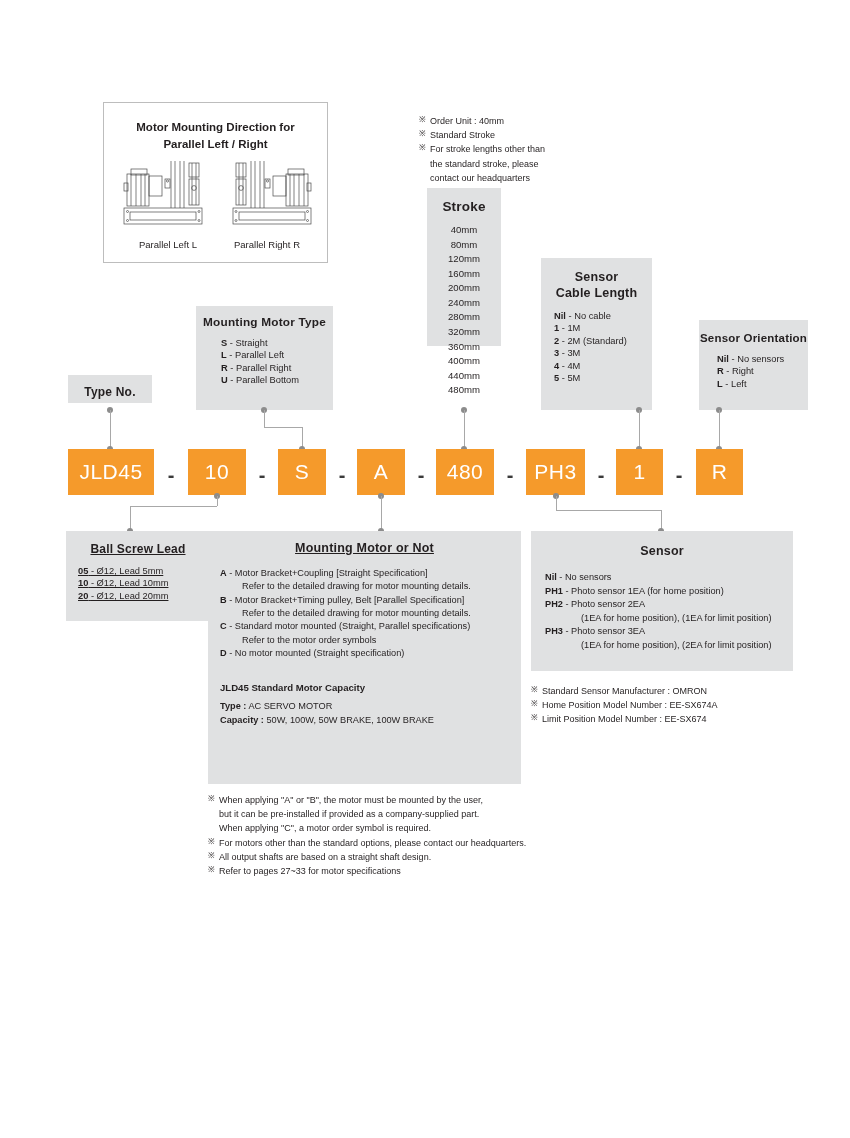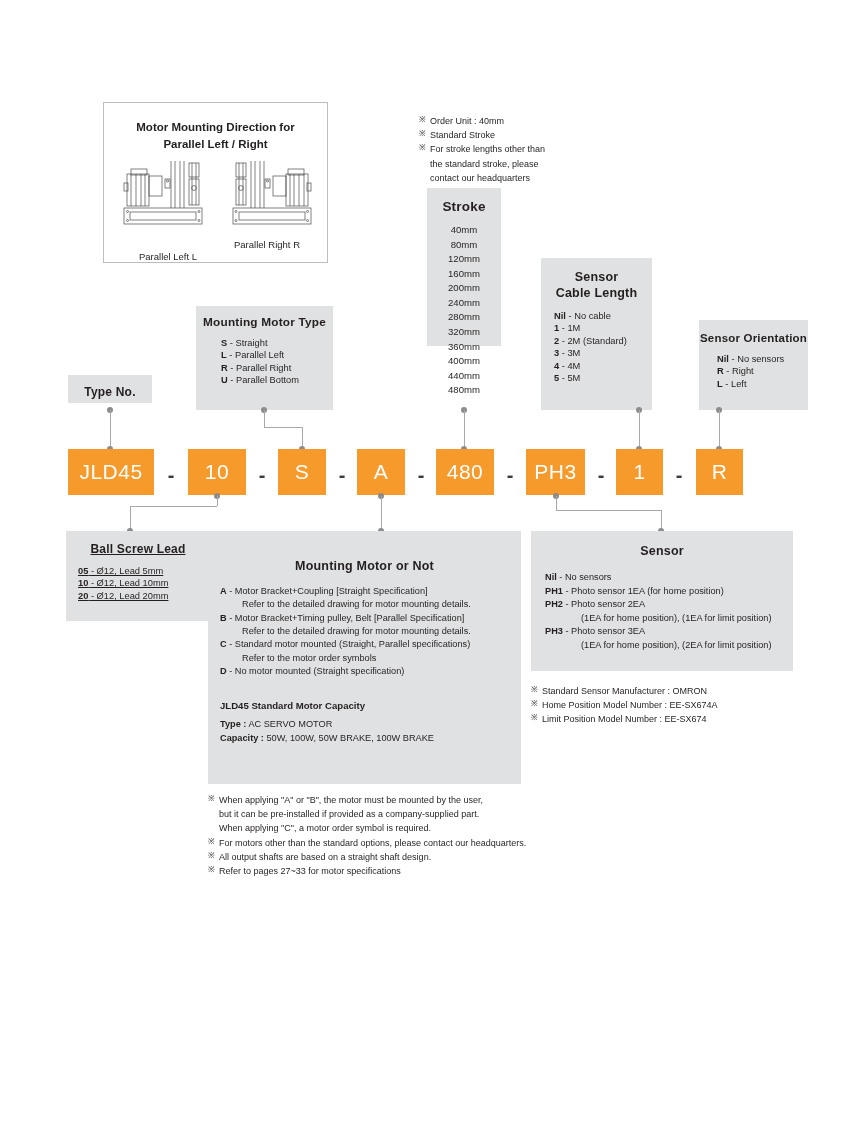--- a/index.html
+++ b/index.html
@@ -164,21 +164,21 @@
         <circle cx="72" cy="33" r="2.4"></circle>
         <rect x="2" y="53" width="78" height="16"></rect>
         <rect x="8" y="57" width="66" height="8"></rect>
         <circle cx="5.5" cy="56.5" r="1"></circle>
         <circle cx="77" cy="56.5" r="1"></circle>
         <circle cx="5.5" cy="65.5" r="1"></circle>
         <circle cx="77" cy="65.5" r="1"></circle>
       </g>
     </svg>
 
-    <div class="panel-caption" style="left:12px; top:148px; width:104px;">Parallel Left L</div>
+    <div class="panel-caption" style="left:12px; top:136px; width:104px;">Parallel Left L</div>
     <div class="panel-caption" style="left:111px; top:136px; width:104px;">Parallel Right R</div>
   </div>
 
   <div class="notes" style="left:419px; top:114px;">
     <div class="n">Order Unit : 40mm</div>
     <div class="n">Standard Stroke</div>
     <div class="n">For stroke lengths other than</div>
     <div class="sub">the standard stroke, please</div>
     <div class="sub">contact our headquarters</div>
   </div>
@@ -303,21 +303,21 @@
   <div class="gbox" style="left:66px; top:531px; width:144px; height:90px;text-decoration:underline;">
     <div class="gtitle" style="font-size:12px; margin-top:11px;">Ball Screw Lead</div>
     <div class="glist" style="margin-left:12px; margin-top:9px; font-size:9.3px;">
       <div><span class="b">05</span> <span>- Ø12, Lead 5mm</span></div>
       <div><span class="b">10</span> <span>- Ø12, Lead 10mm</span></div>
       <div><span class="b">20</span> <span>- Ø12, Lead 20mm</span></div>
     </div>
   </div>
 
   <div class="gbox" style="left:208px; top:531px; width:313px; height:253px;">
-    <div class="gtitle" style="font-size:12.5px; margin-top:28px;">Mounting Motor or Not</div>
+    <div class="gtitle" style="font-size:12.5px; margin-top:10px;text-decoration:underline;">Mounting Motor or Not</div>
 
     <div class="glist" style="margin-left:12px; margin-top:12px; font-size:9.2px; line-height:1.45;">
       <div>
         <span class="b">A</span>
         <span>- Motor Bracket+Coupling [Straight Specification]</span>
       </div>
       <div style="padding-left:22px;">Refer to the detailed drawing for motor mounting details.</div>
 
       <div>
         <span class="b">B</span>

